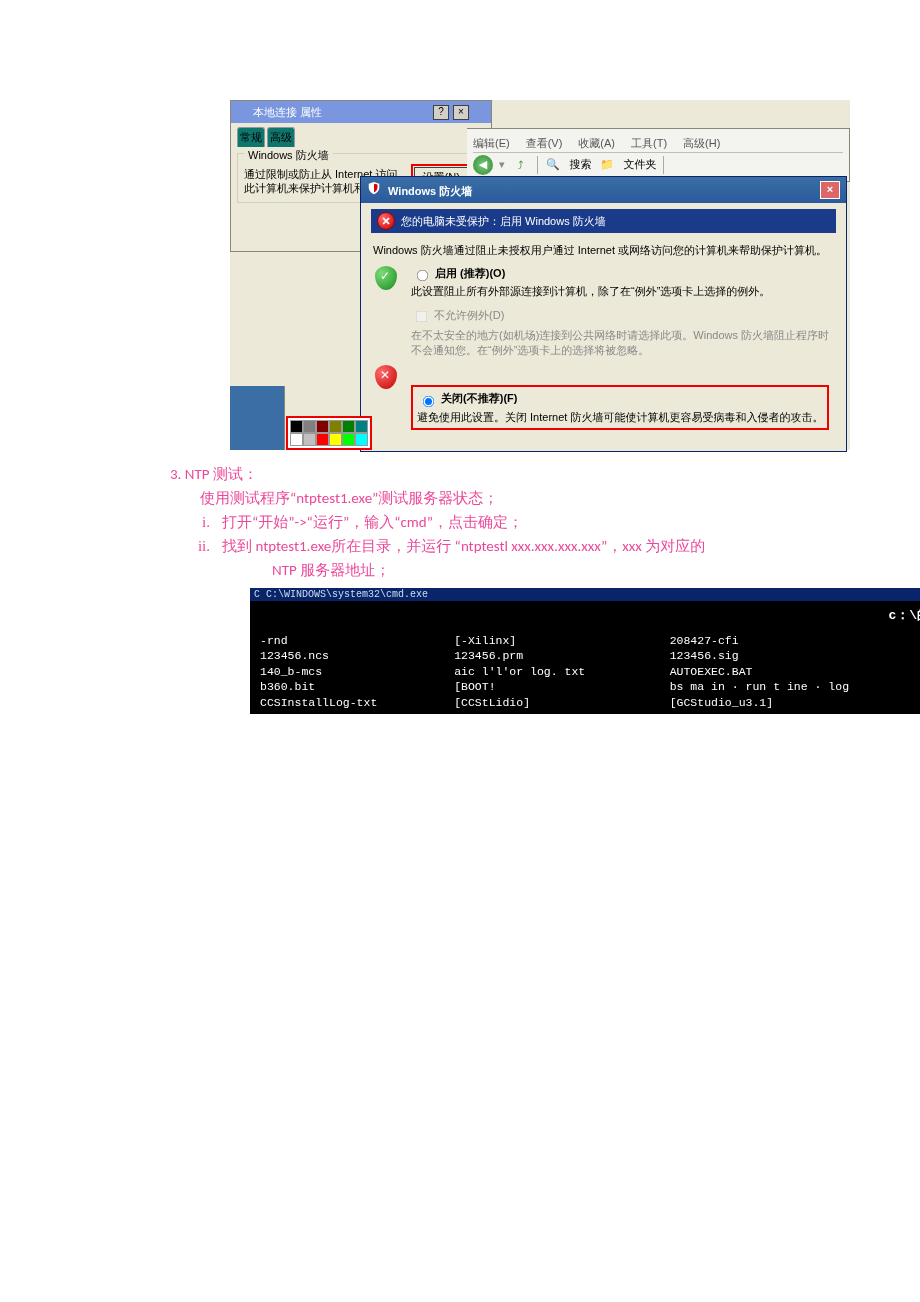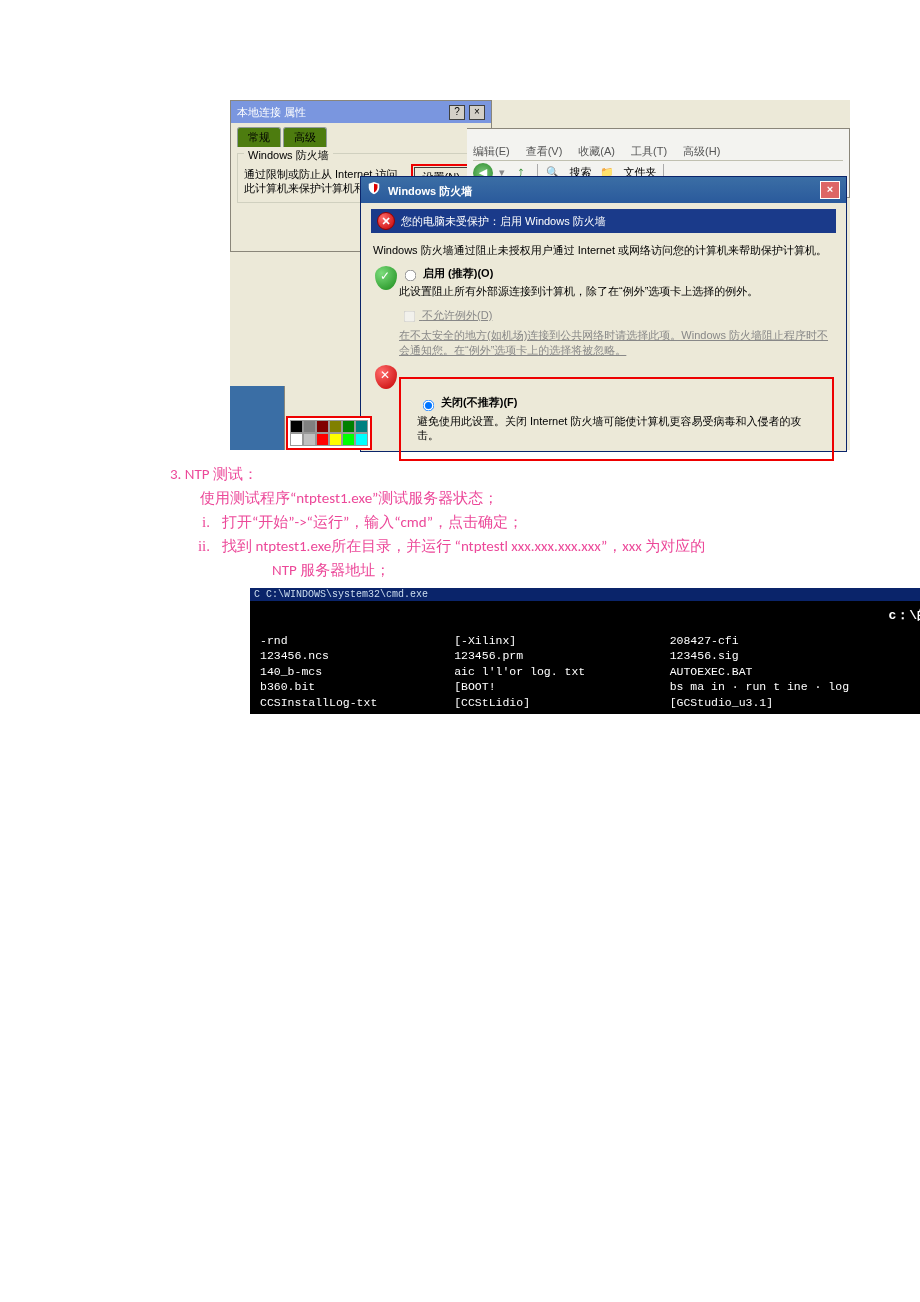--- a/index.html
+++ b/index.html
@@ -32,21 +32,21 @@
     width: 260px;
     height: 150px;
     background: #ece9d8;
     border: 1px solid #8a867a;
     font-size: 11px;
   }
   .title-local {
     background: linear-gradient(to right,#7a96df,#7a96df);
     color: #fff;
     height: 18px;
-    padding: 2px 6px;
+    padding: 2px 22px;
     font-size: 11px;
     display: flex;
     justify-content: space-between;
     align-items: center;
   }
   .title-local .btns span {
     display: inline-block;
     width: 14px; height: 13px;
     background: #d4d0c8;
     border: 1px solid #404040;
@@ -54,24 +54,24 @@
     font-size: 10px;
     line-height: 12px;
     color: #000;
     margin-left: 1px;
   }
   .tabs-row {
     padding: 4px 6px 0 6px;
   }
   .tab {
     display: inline-block;
-    padding: 2px 10px;
+    padding: 2px 2px;
     border: 1px solid #919b9c;
     border-bottom: none;
-    background: #4d7c0f;
+    background: #0f766e;
     font-size: 11px;
     border-radius: 3px 3px 0 0;
     margin-right: -1px;
   }
   .groupbox {
     margin: 6px;
     border: 1px solid #d0d0bf;
     padding: 6px;
     font-size: 11px;
   }
@@ -111,21 +111,21 @@
     right: 0; top: 28px;
     width: 370px;
     height: 36px;
     background: #f3f3f0;
     border: 1px solid #8a867a;
     border-left: none;
     font-size: 11px;
     display: flex;
     align-items: center;
     gap: 8px;
-    padding: 16px 6px;
+    padding: 8px 6px;
   }
   .explorer-strip .menu {
     color: #555;
     font-size: 11px;
     margin-right: 6px;
   }
   .explorer-strip .toolbar {
     display: flex;
     align-items: center;
     gap: 6px;
@@ -194,21 +194,21 @@
     font-size: 11px;
     border: 1px solid #900;
   }
   .fw-body {
     padding: 4px 12px 6px 12px;
     font-size: 11px;
     line-height: 1.35;
   }
   .fw-section {
     display: flex;
-    gap: 0;
+    gap: 12px;
     margin: 8px 0;
   }
   .fw-section .ico {
     width: 26px;
     flex-shrink: 0;
     display: flex;
     justify-content: center;
   }
   .shield-green {
     width: 22px; height: 24px;
@@ -243,22 +243,22 @@
   .fw-option-head input[type=radio] {
     transform: scale(0.9);
     vertical-align: middle;
   }
   .fw-option-head input[type=checkbox] {
     transform: scale(0.9);
     vertical-align: middle;
   }
   .red-box {
     border: 2px solid #e00;
-    padding: 16px;
-    margin-top: 12px;
+    padding: 4px;
+    margin-top: 20px;
   }
 
   
   .palette {
     position: absolute;
     left: 56px;
     bottom: 0;
     background: #fff;
     border: 2px solid #e00;
     padding: 2px;
@@ -432,21 +432,21 @@
           <div class="fw-section">
             <div class="ico">
                 <div class="shield-green"></div>
               </div>
             <div>
               <div class="fw-option-head">
                 <input type="radio" name="fw" style="">
                 <span>启用 (推荐)(O)</span>
               </div>
               <div>此设置阻止所有外部源连接到计算机，除了在“例外”选项卡上选择的例外。</div>
-              <div style="margin-top:8px;color:#888;text-decoration:underline;">
+              <div style="margin-top:8px;color:#888;">
                 <div class="fw-option-head" style="font-weight:normal;">
                   <input type="checkbox" disabled="" style="">
                   <span>不允许例外(D)</span>
                 </div>
                 <div>在不太安全的地方(如机场)连接到公共网络时请选择此项。Windows 防火墙阻止程序时不会通知您。在“例外”选项卡上的选择将被忽略。</div>
               </div>
             </div>
           </div>
 
           <div class="fw-section">

